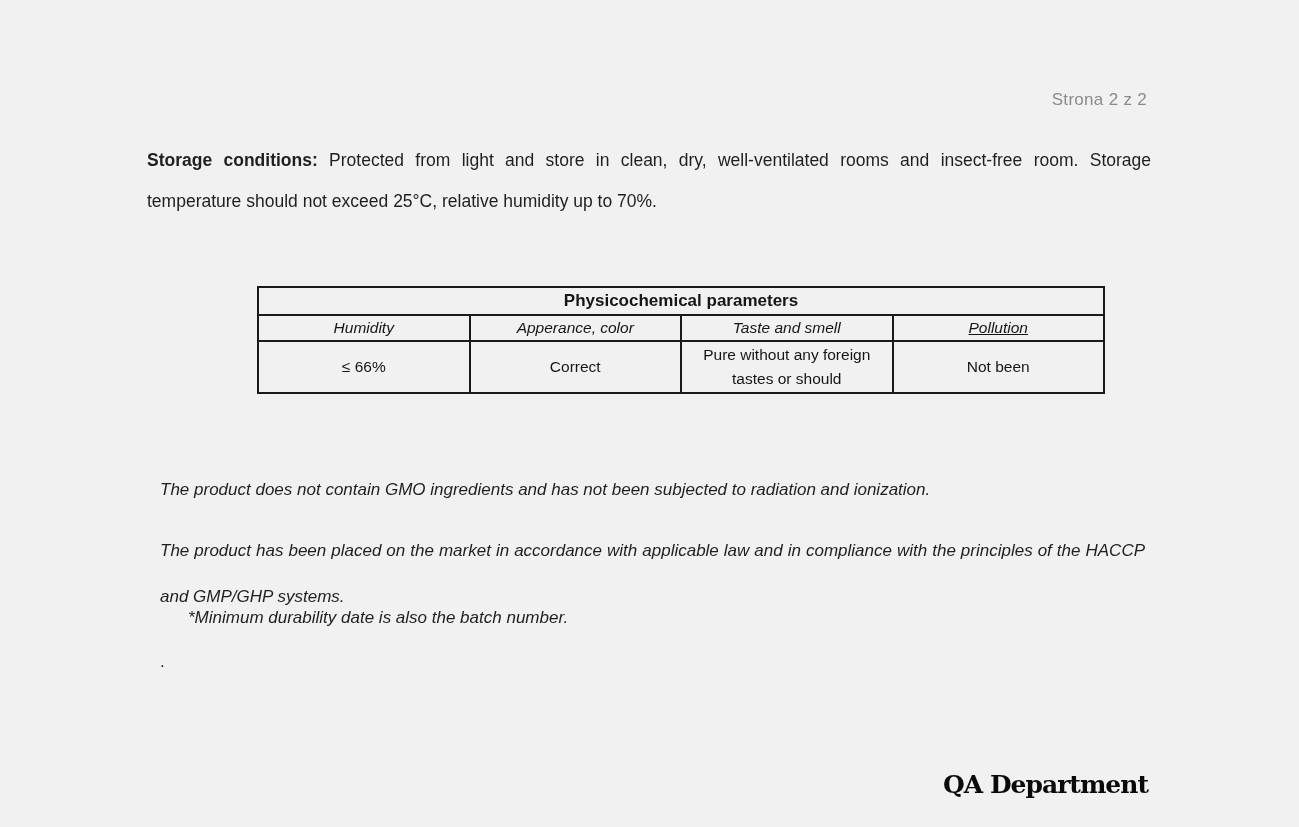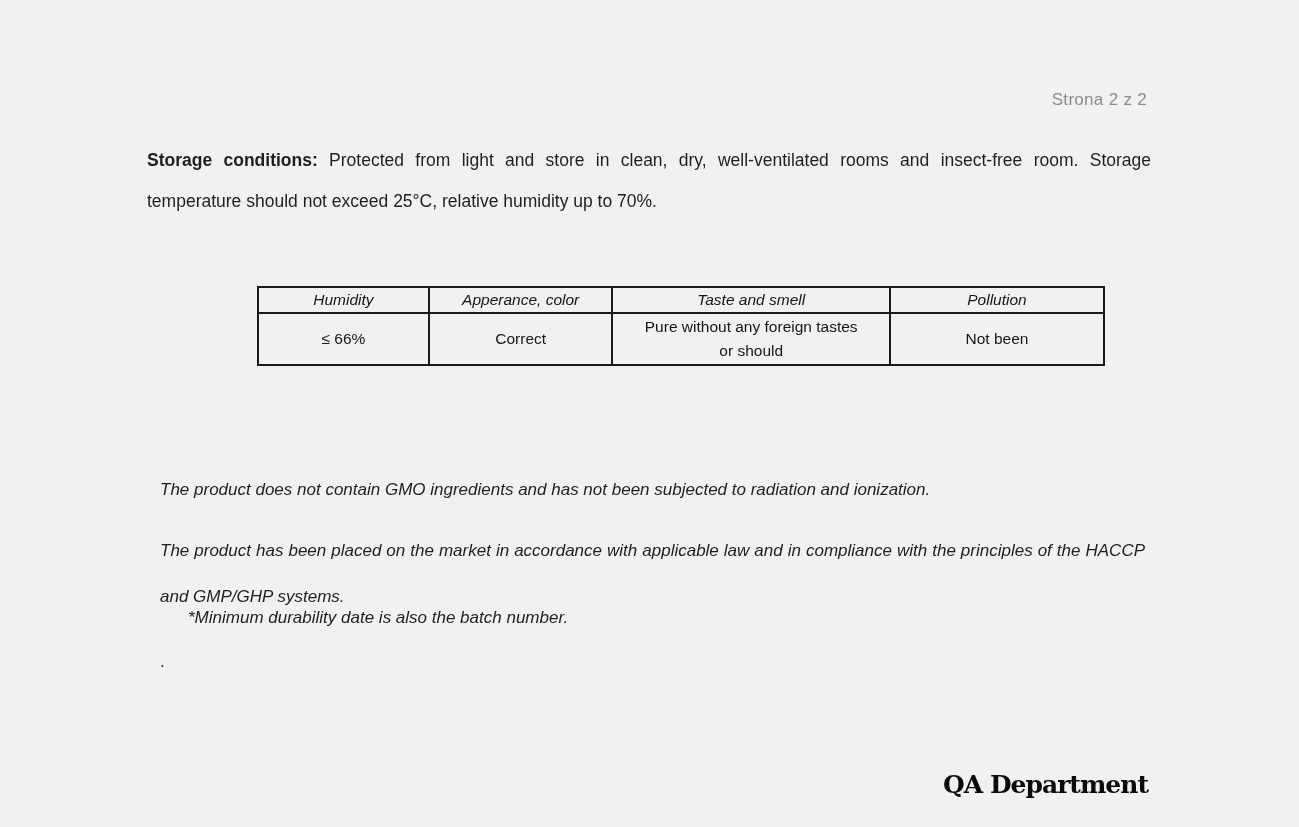--- a/index.html
+++ b/index.html
@@ -57,21 +57,21 @@
     height: 26px;
   }
   .spec-table .value-row td {
     font-size: 15.5px;
     height: 51px;
     line-height: 1.55;
   }
   .col-humidity  { width: 20.2%; }
   .col-apperance { width: 21.7%; }
   .col-taste     { width: 32.8%; }
-  .col-pollution { width: 25.3%; }
+  .col-pollution { width: 25.3%; text-decoration: underline; }
   .taste-value { display: inline-block; max-width: 230px; }
   .note-para {
     position: absolute;
     left: 160px;
     font-style: italic;
     font-size: 17px;
     color: #1f1f1f;
   }
   .note-1 { top: 480px; width: 995px; }
   .note-2 { top: 528px; width: 985px; line-height: 46px; text-align: justify; }
@@ -98,20 +98,23 @@
 <body>
 
 <div class="page-indicator">Strona 2 z 2</div>
 
 <p class="storage-para">
   <span class="bold-label">Storage conditions:</span><span> Protected from light and store in clean, dry, well-ventilated rooms and insect-free room. Storage temperature should not exceed 25°C, relative humidity up to 70%.</span>
 </p>
 
 <table class="spec-table">
   <tbody>
+    <tr>
+      <td class="table-title-cell" colspan="4">Physicochemical parameters</td>
+    </tr>
     <tr class="header-row">
       <td class="col-humidity">Humidity</td>
       <td class="col-apperance">Apperance, color</td>
       <td class="col-taste">Taste and smell</td>
       <td class="col-pollution">Pollution</td>
     </tr>
     <tr class="value-row">
       <td>≤ 66%</td>
       <td>Correct</td>
       <td><span class="taste-value">Pure without any foreign tastes or should</span></td>

